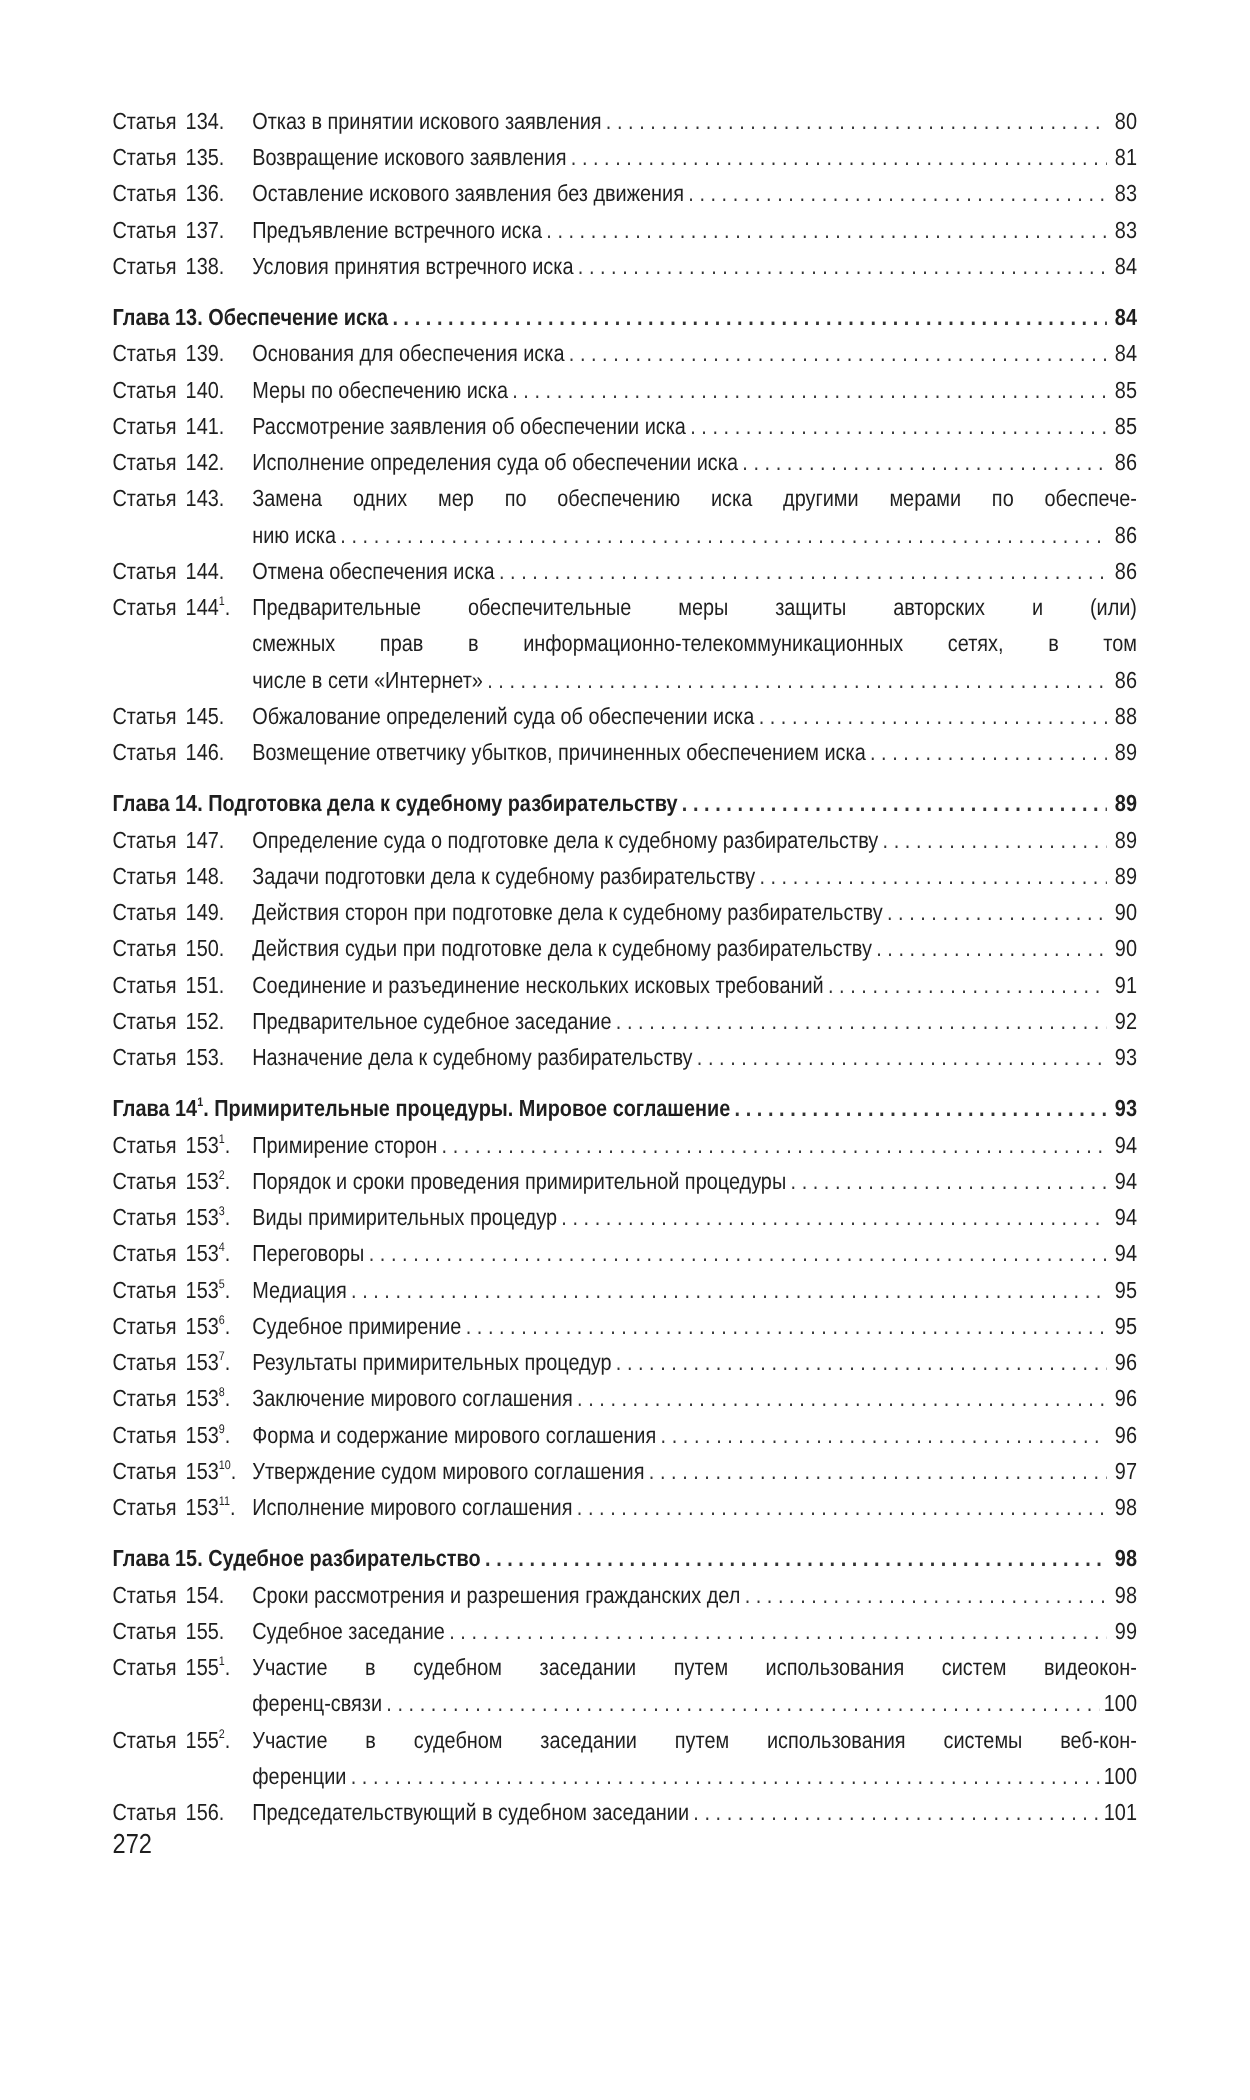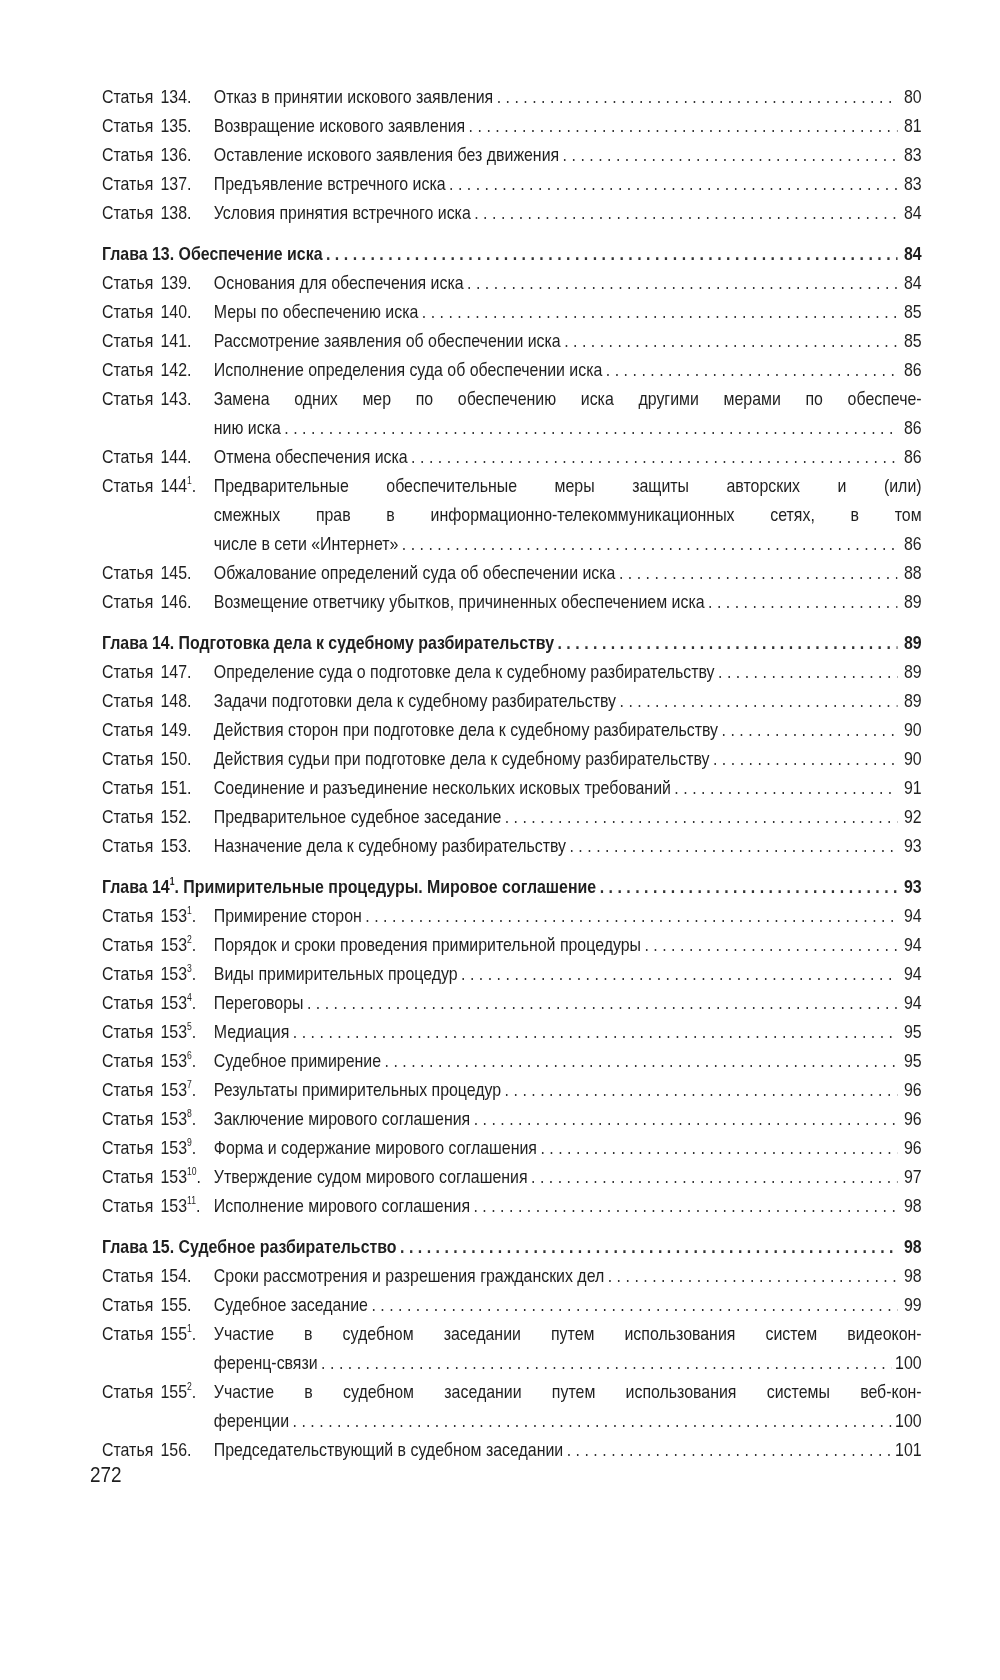--- a/index.html
+++ b/index.html
@@ -2,21 +2,21 @@
 <html><head>
   <meta charset="utf-8">
   <style>
     html, body { margin: 0; padding: 0; background: #ffffff; }
     body {
       width: 1000px; height: 1680px; position: relative; overflow: hidden;
       font-family: "Liberation Sans", sans-serif;
       color: #1f1f1f;
     }
     .page {
-      position: absolute; left: 102px; top: 82px; width: 820px;
+      position: absolute; left: 90px; top: 82px; width: 820px;
     }
     .toc-row {
       display: flex; align-items: flex-start;
       font-size: 18.5px; line-height: 29px;
       transform: scaleX(0.86); transform-origin: left top;
       width: 953px;
     }
     .toc-row .label {
       flex: 0 0 auto; white-space: nowrap;
     }

